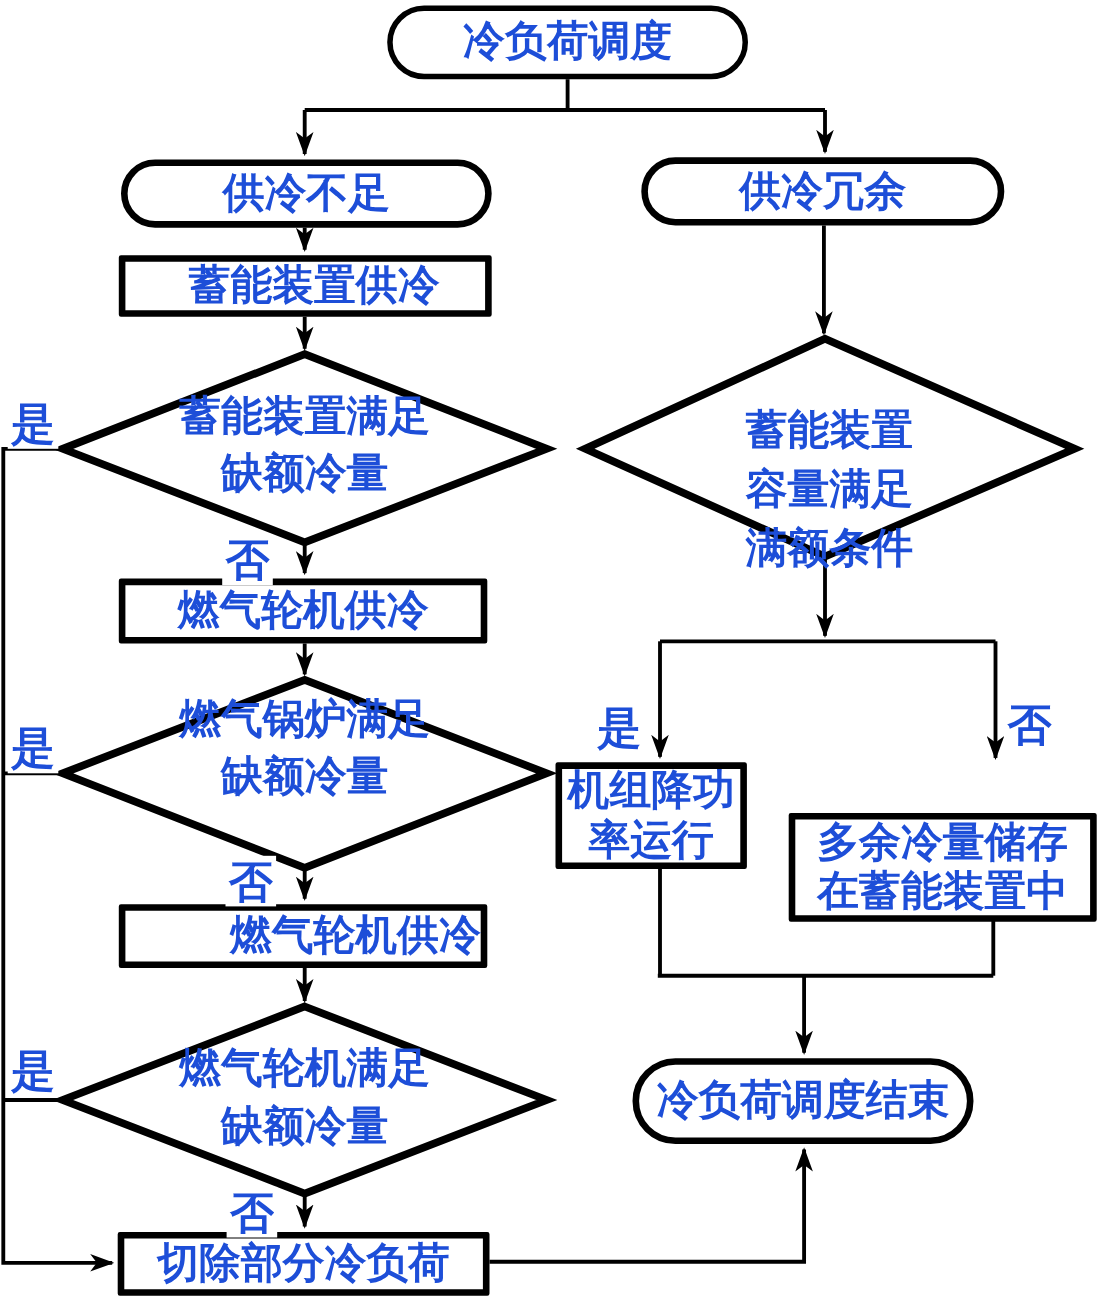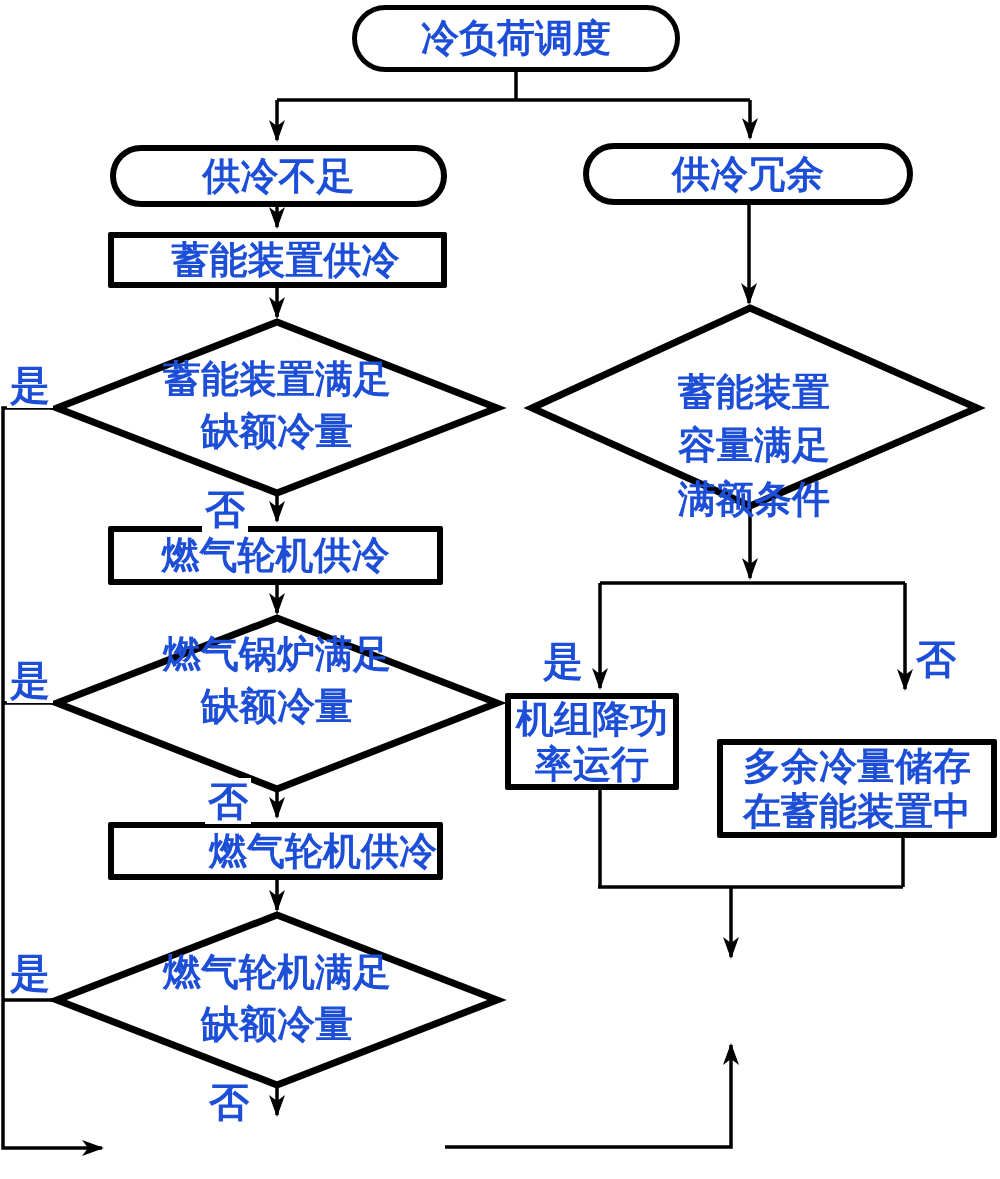--- a/index.html
+++ b/index.html
@@ -106,31 +106,37 @@
   </div>
 
   <div class="node rect" style="left:108px;top:526px;width:335px;height:59px;">
     <span>燃气轮机供冷</span>
   </div>
 
   <div class="node rect" style="left:108px;top:822px;width:335px;height:58px;justify-content:flex-end;">
     <span>燃气轮机供冷</span>
   </div>
 
+  <div class="node rect" style="left:107px;top:1120px;width:338px;height:58px;">
+    <span>切除部分冷负荷</span>
+  </div>
 
   <div class="node rect" style="left:505px;top:693px;width:174px;height:97px;line-height:1.18;">
     <span>机组降功
 率运行</span>
   </div>
 
   <div class="node rect" style="left:717px;top:694px;width:280px;height:99px;line-height:1.18;margin-top:45px;">
     <span>多余冷量储存
 在蓄能装置中</span>
   </div>
 
+  <div class="node stadium" style="left:575px;top:962px;width:310px;height:78px;">
+    <span>冷负荷调度结束</span>
+  </div>
 
   <div class="dtext" style="left:137px;top:350px;width:280px;height:110px;">蓄能装置满足
 缺额冷量</div>
   <div class="dtext" style="left:137px;top:625px;width:280px;height:110px;">燃气锅炉满足
 缺额冷量</div>
   <div class="dtext" style="left:137px;top:943px;width:280px;height:110px;">燃气轮机满足
 缺额冷量</div>
   <div class="dtext" style="left:634px;top:331px;width:240px;height:158px;line-height:1.4;margin-top:36px;">蓄能装置
 容量满足
 满额条件</div>

